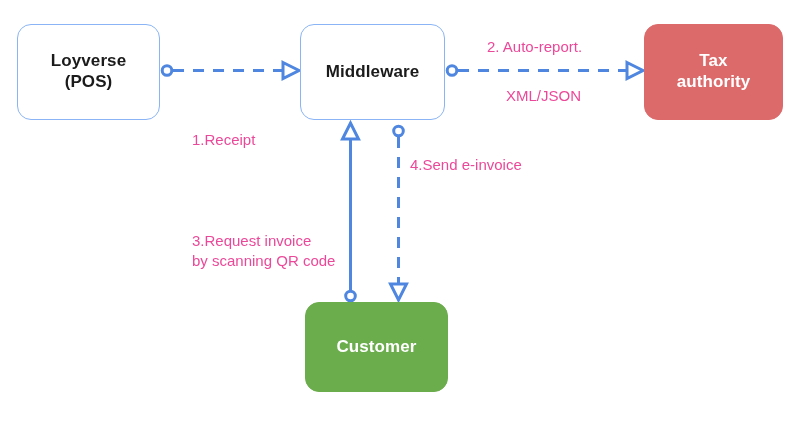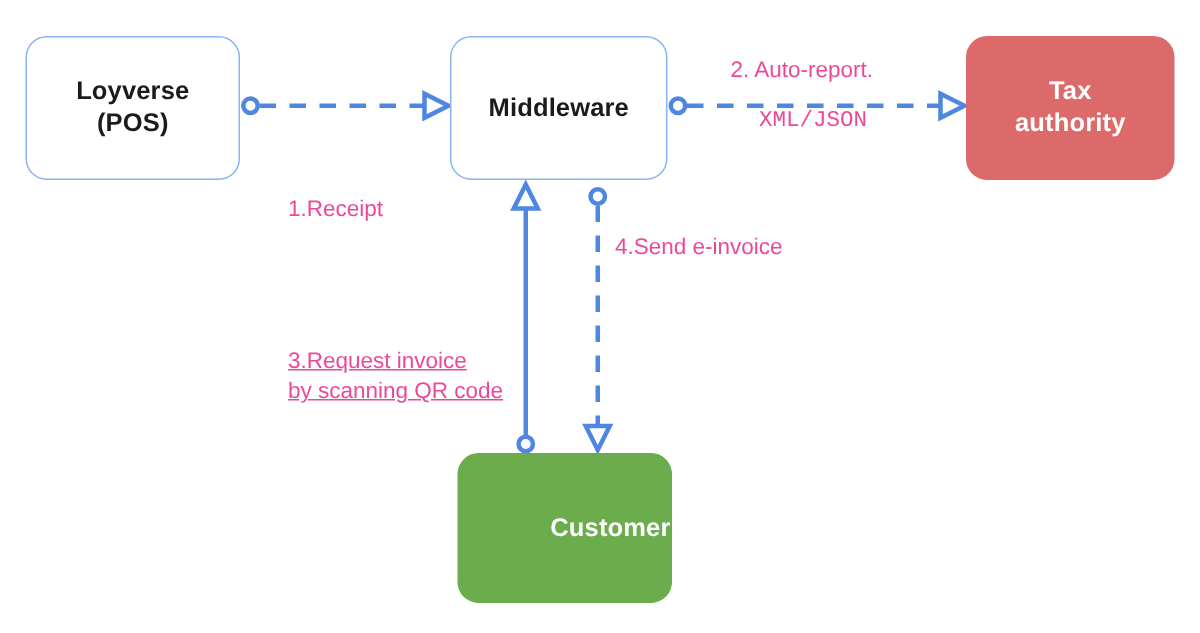--- a/index.html
+++ b/index.html
@@ -62,36 +62,36 @@
   .node--green {
     background: #6BAC4C;
     border: 1.6px solid #6BAC4C;
     color: #ffffff;
     font-size: 17px;
   }
 
   #node-loyverse   { left: 17px;  top: 24px;  width: 143px; height: 96px; }
   #node-middleware { left: 300px; top: 24px;  width: 145px; height: 96px; }
   #node-tax        { left: 644px; top: 24px;  width: 139px; height: 96px; }
-  #node-customer   { left: 305px; top: 302px; width: 143px; height: 100px; justify-content: flex-end; }
+  #node-customer   { left: 305px; top: 302px; width: 143px; height: 90px; }
 
   
   .edge-label {
     position: absolute;
     color: #ec4899;
     font-size: 15px;
     line-height: 1.35;
     white-space: pre-line;
     z-index: 3;
   }
   #label-receipt     { left: 192px; top: 84px; margin-top: 46px;  }
   #label-autoreport  { left: 487px; top: 37px;  }
-  #label-xmljson     { left: 506px; top: 71px; font-family: Liberation Mono, monospace;  }
+  #label-xmljson     { left: 506px; top: 86px;  }
   #label-sendinvoice { left: 410px; top: 155px; text-align: center; }
-  #label-request     { left: 192px; top: 231px; text-align: left; text-decoration: underline; }
+  #label-request     { left: 192px; top: 231px; text-align: left; }
 </style>
 </head>
 <body>
 
 <div id="canvas">
 
   <svg id="edges" viewBox="0 0 800 422" width="800" height="422" xmlns="http://www.w3.org/2000/svg">
 
     <g>
       <line x1="173" y1="70.5" x2="284" y2="70.5" stroke="#4E86E0" stroke-width="3" stroke-dasharray="11 9" stroke-linecap="butt"></line>

